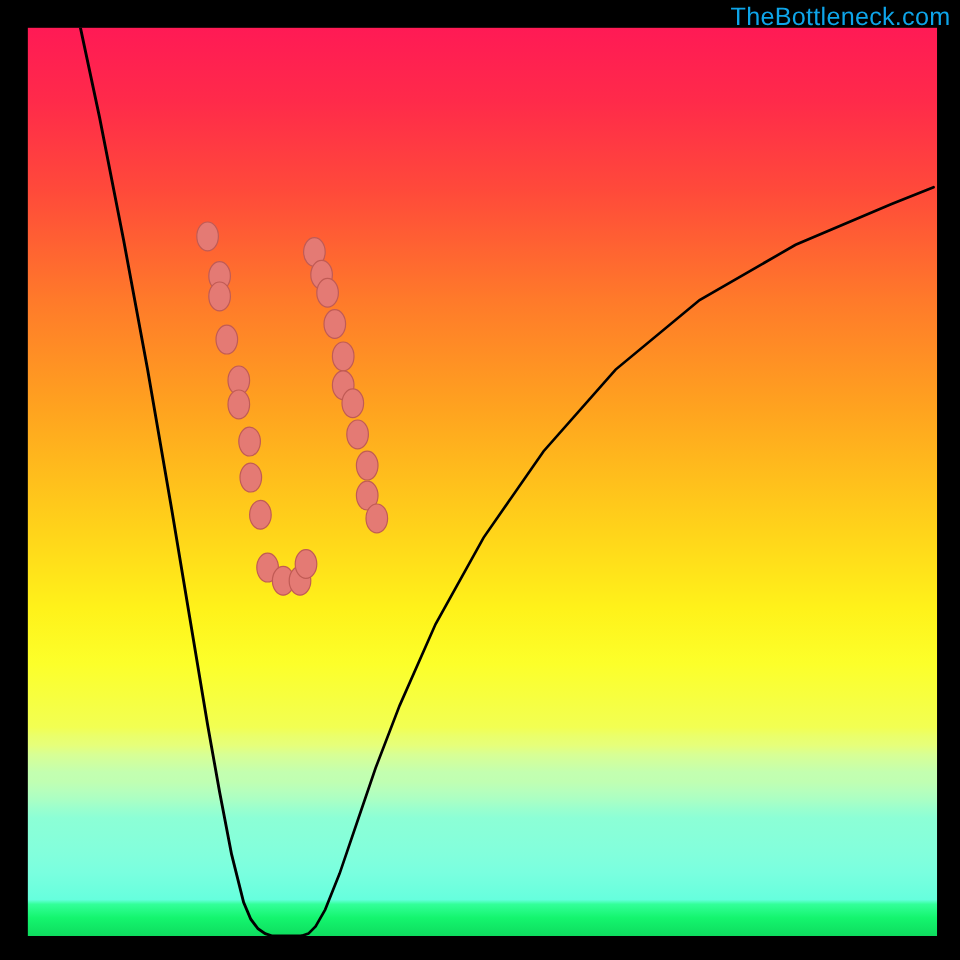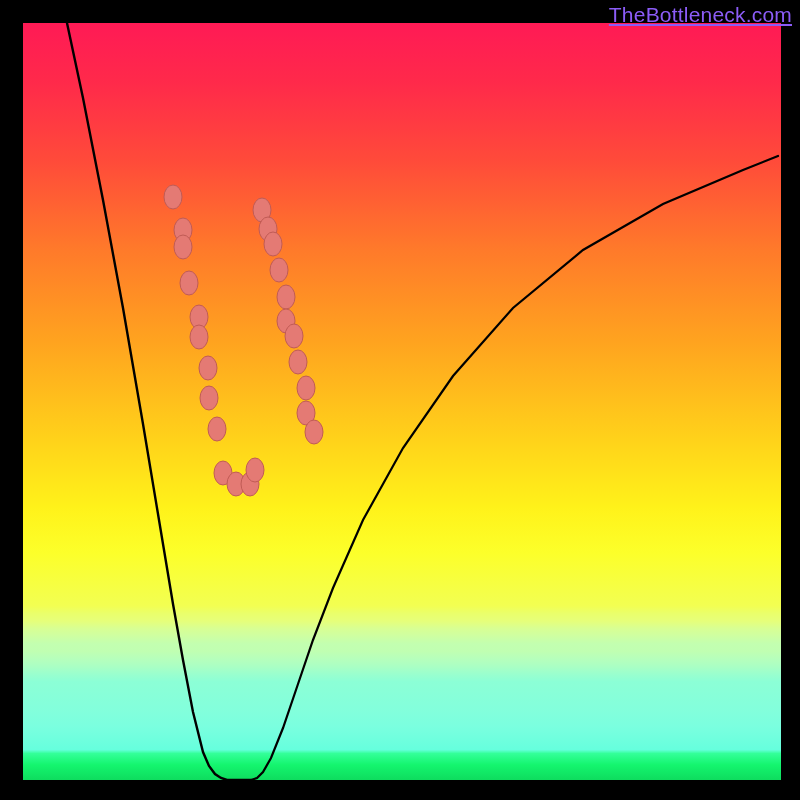--- a/index.html
+++ b/index.html
@@ -58,24 +58,23 @@
   .svg-layer {
     position: absolute;
     inset: 0;
   }
   .watermark {
     position: absolute;
     top: 4px;
     right: 8px;
     font: 500 21px/1 Arial, Helvetica, sans-serif;
     letter-spacing: 0.2px;
-    color: #8b5cf6;
+    color: #0ea5e9;
     user-select: none;
     pointer-events: none;
-    text-decoration: underline;
   }
 </style>
 </head>
 <body>
 
 <div class="stage">
 
   <div class="plot-area">
     <div class="gradient"></div>
     <svg class="svg-layer" viewBox="0 0 758 757" preserveAspectRatio="none">

